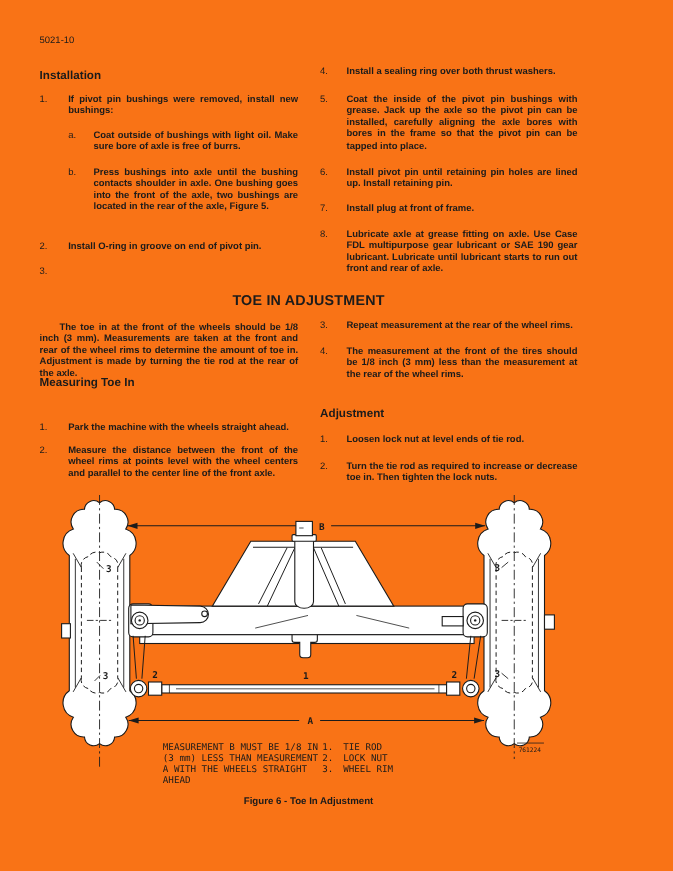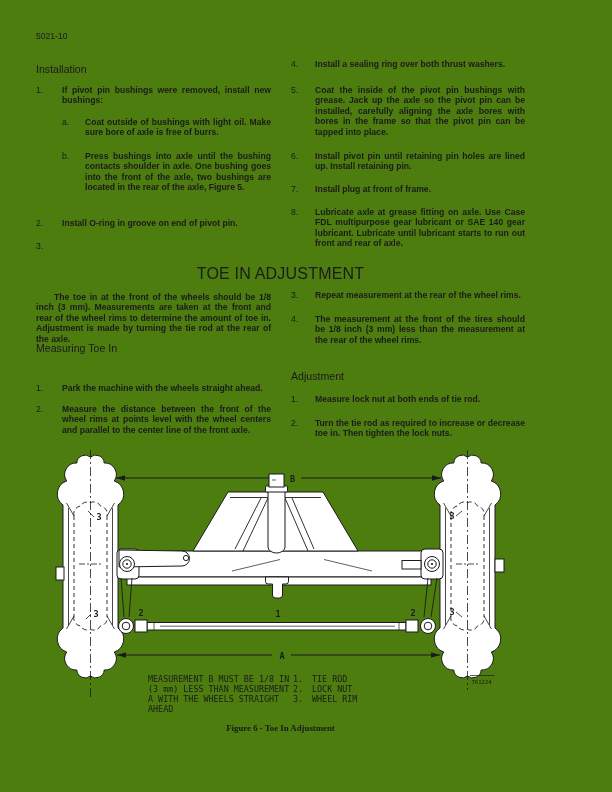--- a/index.html
+++ b/index.html
@@ -1,31 +1,31 @@
 <!DOCTYPE html>
 <html><head>
 <meta charset="utf-8">
 <style>
   html,body{margin:0;padding:0;background:#e8e8e8;}
   .page{
-    position:relative;width:612px;height:792px;background:#4d7c0f;
+    position:relative;width:612px;height:792px;background:#f97316;
     font-family:"Liberation Sans",sans-serif;color:#1b1b1b;overflow:hidden;
     margin:0 auto;
   }
   .abs{position:absolute;}
   .pagenum{font-size:8.6px;}
-  .h1{font-size:10.6px;font-weight:normal;}
-  .h-center{font-size:16px;font-weight:normal;text-align:center;letter-spacing:.2px;}
+  .h1{font-size:10.6px;font-weight:bold;}
+  .h-center{font-size:13px;font-weight:bold;text-align:center;letter-spacing:.2px;}
   .item{position:absolute;display:flex;align-items:flex-start;font-size:8.6px;line-height:10.4px;}
   .item .num{flex:0 0 26px;}
   .item.rcol .num{flex:0 0 24px;}
   .item.sub .num{flex:0 0 23px;}
   .item .txt{flex:1;text-align:justify;text-justify:inter-word;font-weight:bold;}
   .para{position:absolute;font-size:8.6px;line-height:10.4px;text-align:justify;text-indent:18px;font-weight:bold;}
-  .caption{font-size:8.8px;font-weight:bold;text-align:center;font-family:Liberation Serif, serif;}
+  .caption{font-size:8.8px;font-weight:bold;text-align:center;}
   svg{position:absolute;left:0;top:0;}
   svg text{fill:#1b1b1b;font-family:"DejaVu Sans Mono",monospace;}
   .figtxt{font-size:8.4px;}
   .figlabel{font-size:8.5px;font-weight:bold;text-anchor:middle;}
   .figref{font-size:5.6px;}
 </style>
 </head>
 <body>
 
 <div class="page">
@@ -65,21 +65,21 @@
   <div class="item rcol" style="left:291px;top:151px;width:234px;">
     <span class="num">6.</span>
     <span class="txt">Install pivot pin until retaining pin holes are lined up. Install retaining pin.</span>
   </div>
   <div class="item rcol" style="left:291px;top:184px;width:234px;">
     <span class="num">7.</span>
     <span class="txt">Install plug at front of frame.</span>
   </div>
   <div class="item rcol" style="left:291px;top:207px;width:234px;">
     <span class="num">8.</span>
-    <span class="txt">Lubricate axle at grease fitting on axle. Use Case FDL multipurpose gear lubricant or SAE 140 gear lubricant. Lubricate until lubricant starts to run out front and rear of axle.</span>
+    <span class="txt">Lubricate axle at grease fitting on axle. Use Case FDL multipurpose gear lubricant or SAE 190 gear lubricant. Lubricate until lubricant starts to run out front and rear of axle.</span>
   </div>
 
   <div class="abs h-center" style="left:36px;top:265px;width:489px;">TOE IN ADJUSTMENT</div>
 
   <div class="para" style="left:36px;top:292px;width:235px;">The toe in at the front of the wheels should be 1/8 inch (3 mm). Measurements are taken at the front and rear of the wheel rims to determine the amount of toe in. Adjustment is made by turning the tie rod at the rear of the axle.</div>
 
   <div class="abs h1" style="left:36px;top:342px;">Measuring Toe In</div>
   <div class="item" style="left:36px;top:383px;width:235px;">
     <span class="num">1.</span>
     <span class="txt">Park the machine with the wheels straight ahead.</span>
@@ -93,21 +93,21 @@
     <span class="num">3.</span>
     <span class="txt">Repeat measurement at the rear of the wheel rims.</span>
   </div>
   <div class="item rcol" style="left:291px;top:314px;width:234px;">
     <span class="num">4.</span>
     <span class="txt">The measurement at the front of the tires should be 1/8 inch (3 mm) less than the measurement at the rear of the wheel rims.</span>
   </div>
   <div class="abs h1" style="left:291px;top:370px;">Adjustment</div>
   <div class="item rcol" style="left:291px;top:394px;width:234px;">
     <span class="num">1.</span>
-    <span class="txt">Measure lock nut at both ends of tie rod.</span>
+    <span class="txt">Loosen lock nut at level ends of tie rod.</span>
   </div>
   <div class="item rcol" style="left:291px;top:418px;width:234px;">
     <span class="num">2.</span>
     <span class="txt">Turn the tie rod as required to increase or decrease toe in. Then tighten the lock nuts.</span>
   </div>
 
   <svg width="612" height="792" viewBox="0 0 612 792">
     <g stroke="#1b1b1b" fill="none" stroke-width="1">
 
       <g>

